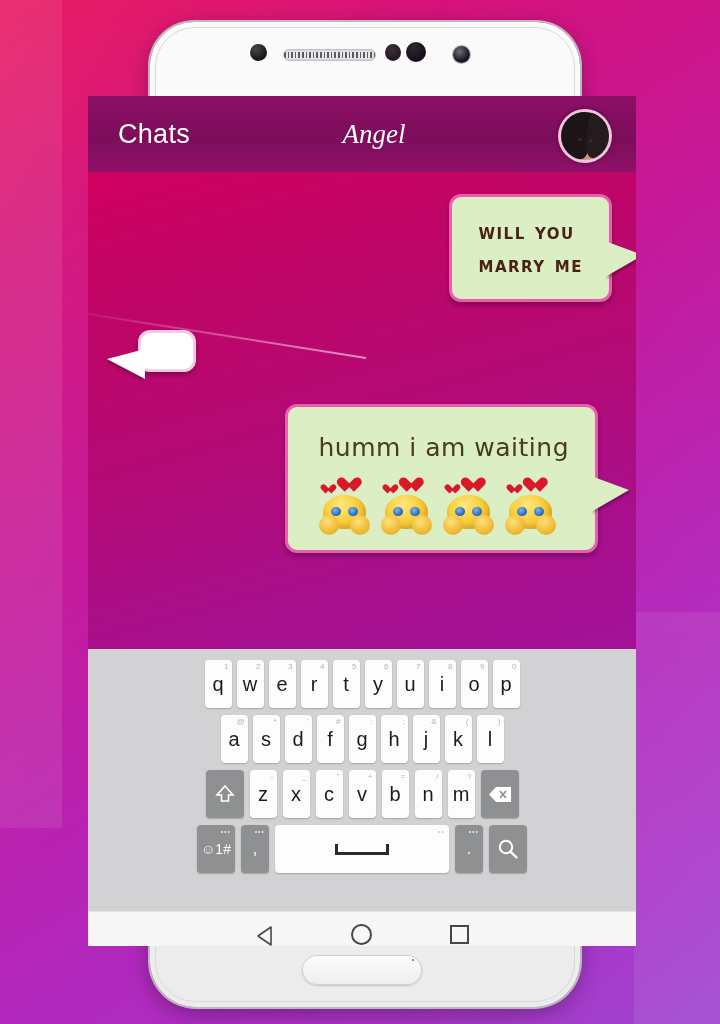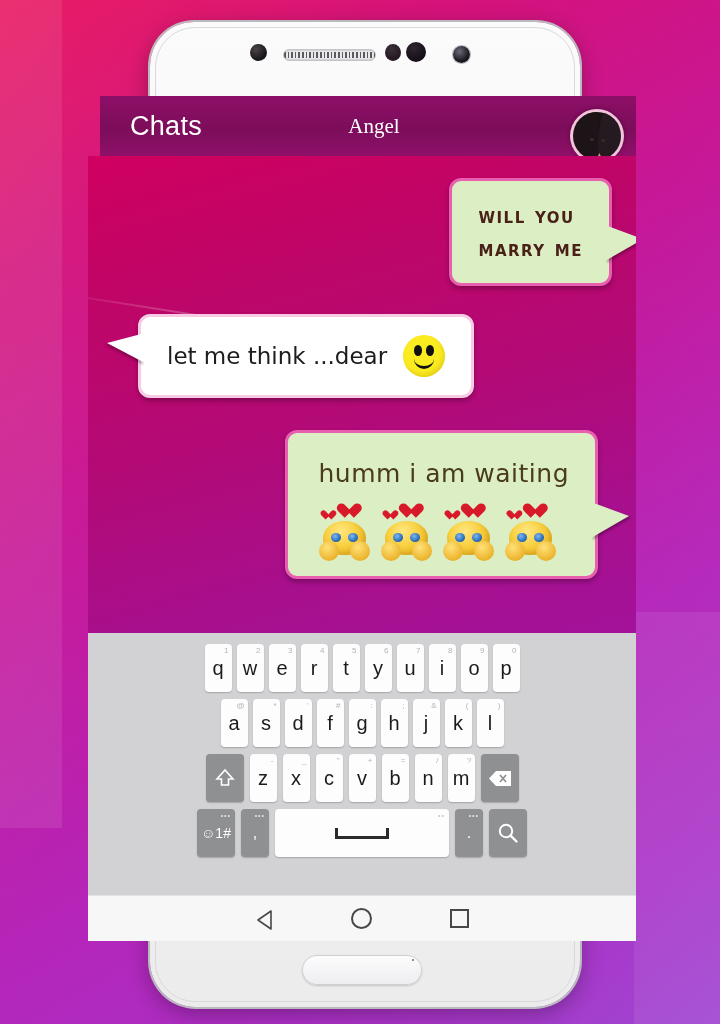--- a/index.html
+++ b/index.html
@@ -44,27 +44,27 @@
   .front-cam { position:absolute; left:303px; top:24px; width:17px; height:17px; border-radius:50%;
     background:radial-gradient(circle at 38% 32%, #6d6b78, #1b1720 62%);
     box-shadow:0 0 0 1px #b4b3b8; }
   .brand { position:absolute; left:0; top:46px; width:430px; text-align:center;
     font-size:18px; font-weight:bold; letter-spacing:3px; color:#c6c7ca;
     text-shadow:0 1px 0 #ffffff; }
   
   .screen-wrap { position:absolute; left:88px; top:96px; width:548px; height:850px; overflow:hidden; }
 
   .app-header {
-    position:relative; width:548px; height:60px;
+    position:relative; width:548px; height:76px;
     background:linear-gradient(180deg,#8d0f67 0%, #7c0d5b 55%, #8f1069 100%);
-    display:flex; align-items:center;margin-left:12px;
+    display:flex; align-items:center;
   }
   .header-chats { color:#ffffff; font-size:27px; margin-left:30px; letter-spacing:0.3px; }
-  .header-title { position:absolute; left:0; width:548px; text-align:center;
-    color:#ffffff; font-size:21px; font-family:"Liberation Serif", serif; }
+  .header-title { position:absolute; left:12px; width:548px; text-align:center;
+    color:#ffffff; font-size:27px; font-style:italic; font-family:"Liberation Serif", serif; }
   .header-avatar { position:absolute; right:24px; top:13px; width:54px; height:54px; border-radius:50%;
     background:#f3c3dd; padding:3px; box-shadow:0 0 4px rgba(0,0,0,0.35); }
   .avatar-photo { width:100%; height:100%; border-radius:50%; overflow:hidden; position:relative;
     background:linear-gradient(160deg,#e8c2a8 0%, #d7a храм 1%, #caa188 40%, #b78a72 100%); }
   .avatar-photo { background:linear-gradient(160deg,#f0d2be 0%, #d9ab92 50%, #b98f78 100%); }
   .hair-l { position:absolute; left:-3px; top:-4px; width:30px; height:52px; background:#1d1418;
     border-radius:60% 30% 35% 45%; transform:rotate(-6deg); }
   .hair-r { position:absolute; right:-4px; top:-3px; width:26px; height:50px; background:#241a1f;
     border-radius:30% 60% 45% 35%; transform:rotate(7deg); }
   .hair-top { position:absolute; left:3px; top:-6px; width:44px; height:26px; background:#1b1216;
@@ -222,28 +222,20 @@
         <div class="tail-right"></div>
         <div class="bubble-text">will you
 marry me</div>
       </div>
     </div>
 
     <div class="row row-left" style="margin-top:28px;">
       <div class="bubble bubble-white bubble-b2">
         <div class="tail-left-edge"></div>
         <div class="tail-left"></div>
-        <div class="bubble-text">
-          <span>let me think ...dear</span>
-          <span class="smiley">
-            <span class="eye l"></span>
-            <span class="eye r"></span>
-            <span class="mouth"></span>
-          </span>
-        </div>
       </div>
     </div>
 
     <div class="row row-right" style="margin-top:32px;padding-right:38px;">
       <div class="bubble bubble-green bubble-b3" style="padding:22px 26px 14px 30px;">
         <div class="tail-right-edge" style="top:66px;"></div>
         <div class="tail-right" style="top:69px;"></div>
         <div class="bubble-text">humm i am waiting</div>
         <div class="emoji-row">
           <span class="love-emoji">

